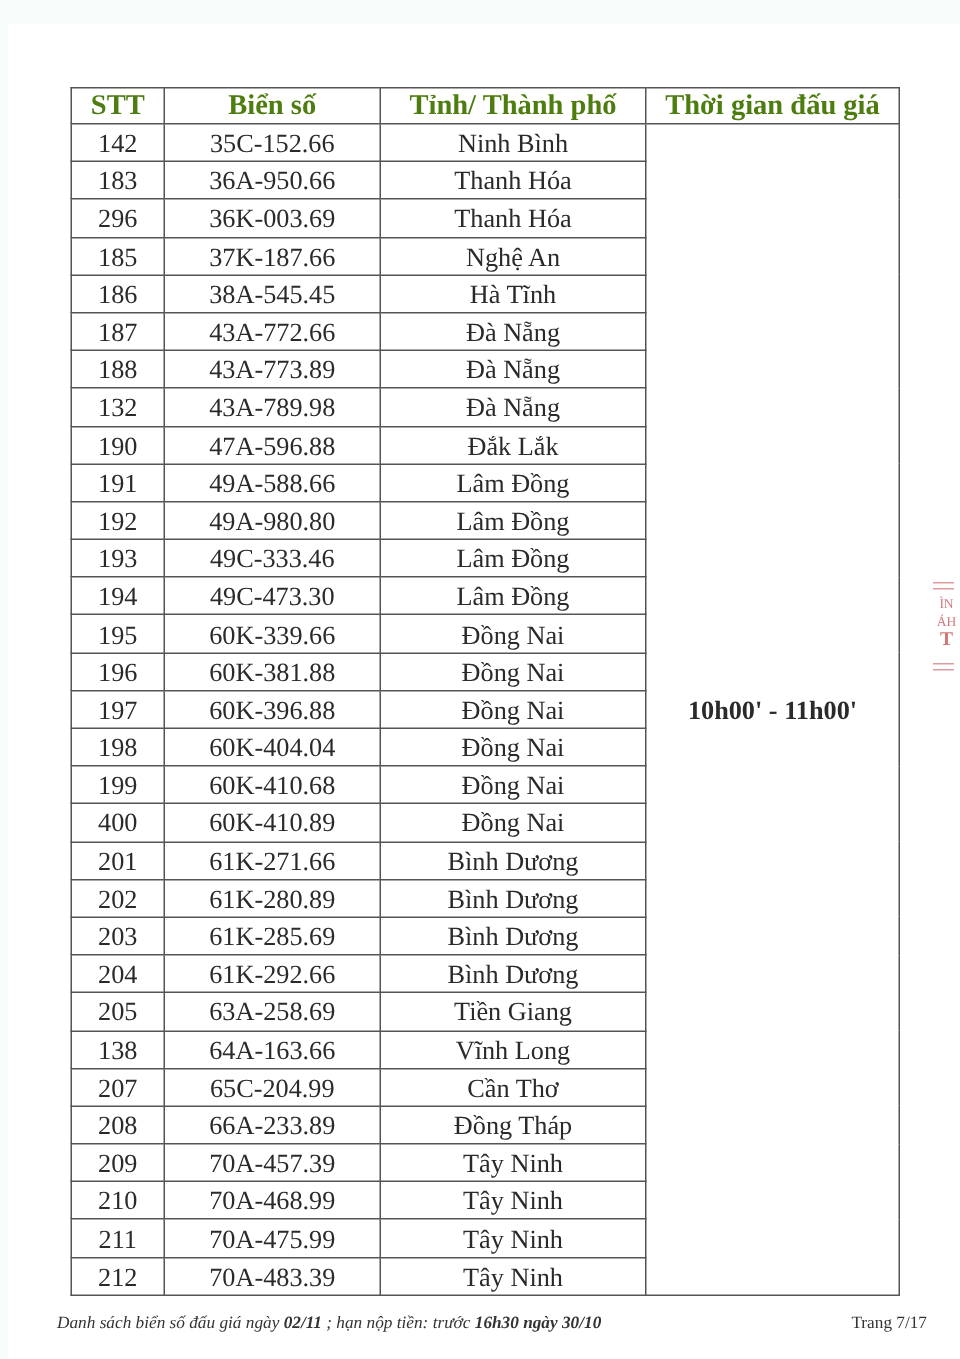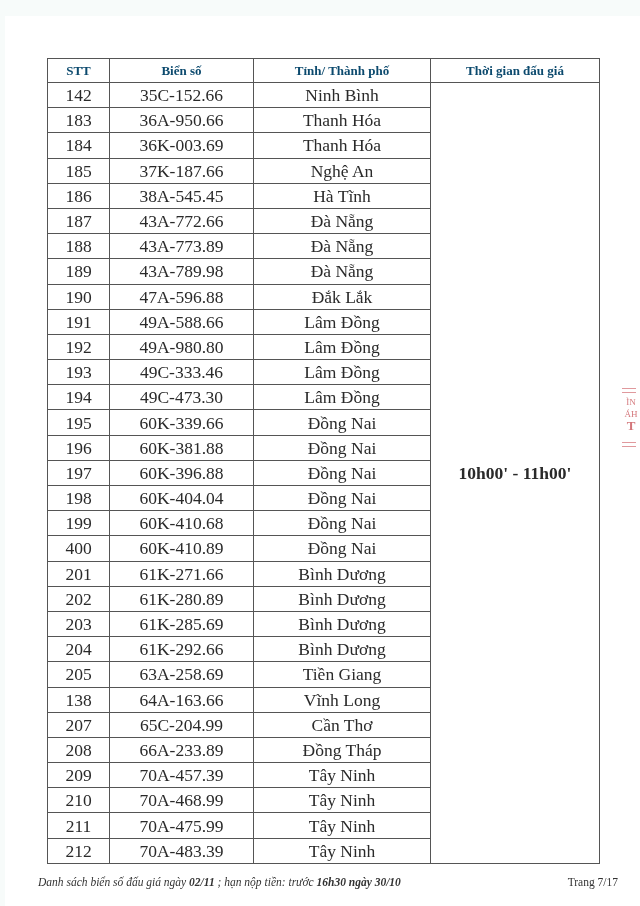--- a/index.html
+++ b/index.html
@@ -22,22 +22,22 @@
   table.auction th, table.auction td {
     border:1px solid #555;
     text-align:center;
     padding:0;
     overflow:hidden;
     white-space:nowrap;
   }
   table.auction th {
     height:23px;
     font-weight:bold;
-    font-size:13px;
-    color:#0c4a6e;
+    font-size:19px;
+    color:#4d7c0f;
   }
   table.auction td {
     height:24.2px;
     font-size:17.5px;
     line-height:24px;
     color:#2a2a2a;
   }
   td.time {
     font-weight:bold;
     font-size:17px;
@@ -87,21 +87,21 @@
         <td>35C-152.66</td>
         <td>Ninh Bình</td>
         <td class="time" rowspan="31">10h00' - 11h00'</td>
       </tr>
       <tr>
         <td>183</td>
         <td>36A-950.66</td>
         <td>Thanh Hóa</td>
       </tr>
       <tr>
-        <td>184</td>
+        <td>296</td>
         <td>36K-003.69</td>
         <td>Thanh Hóa</td>
       </tr>
       <tr>
         <td>185</td>
         <td>37K-187.66</td>
         <td>Nghệ An</td>
       </tr>
       <tr>
         <td>186</td>
@@ -112,21 +112,21 @@
         <td>187</td>
         <td>43A-772.66</td>
         <td>Đà Nẵng</td>
       </tr>
       <tr>
         <td>188</td>
         <td>43A-773.89</td>
         <td>Đà Nẵng</td>
       </tr>
       <tr>
-        <td>189</td>
+        <td>132</td>
         <td>43A-789.98</td>
         <td>Đà Nẵng</td>
       </tr>
       <tr>
         <td>190</td>
         <td>47A-596.88</td>
         <td>Đắk Lắk</td>
       </tr>
       <tr>
         <td>191</td>

